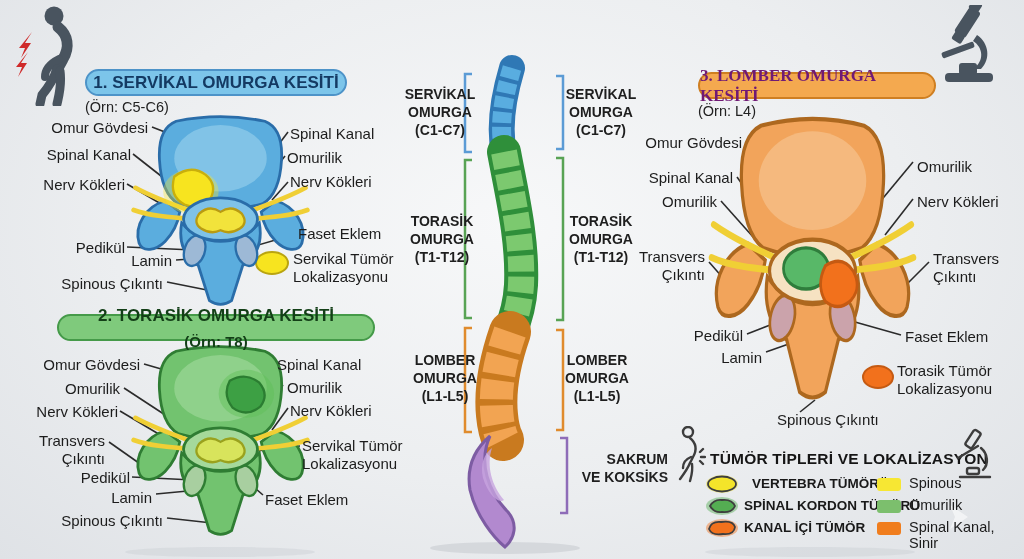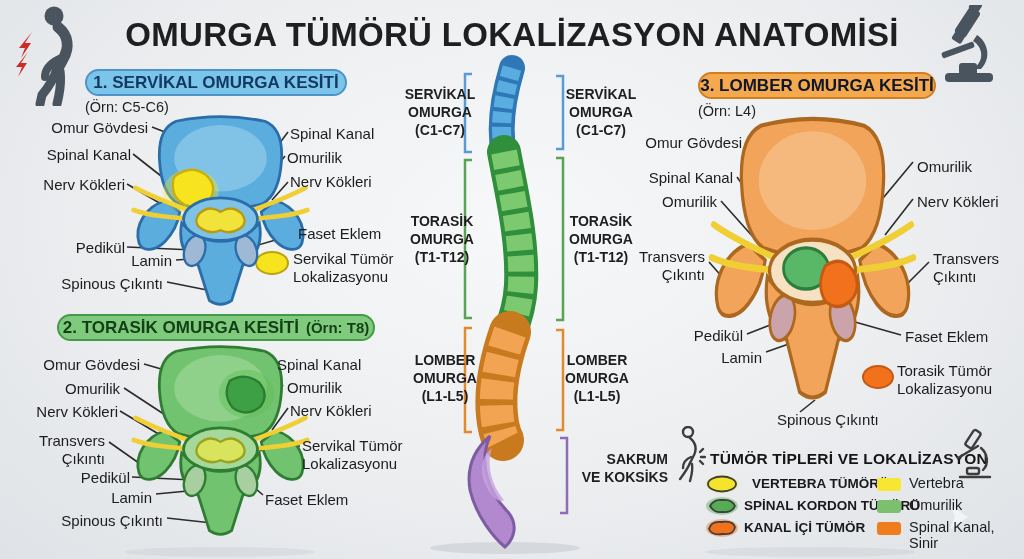--- a/index.html
+++ b/index.html
@@ -5,22 +5,22 @@
   html,body{margin:0;padding:0;}
   #stage{position:relative;width:1024px;height:559px;overflow:hidden;
     font-family:"Liberation Sans",sans-serif;color:#1c1c1c;
     background:radial-gradient(ellipse at 50% 40%, #f7f8f9 0%, #eceef0 55%, #dfe2e6 100%);}
   .abs{position:absolute;}
   #main-title{position:absolute;left:0;top:16px;width:100%;text-align:center;
     font-size:33px;font-weight:800;letter-spacing:.3px;color:#1f1f1f;}
   .pill{position:absolute;display:flex;align-items:center;justify-content:center;gap:7px;
     border-radius:16px;font-weight:800;font-size:17px;height:27px;box-sizing:border-box;}
   .pill-cervical{left:85px;top:69px;width:262px;background:#7cc5ea;border:2px solid #4d93c8;color:#143a63;}
-  .pill-thoracic{left:57px;top:314px;width:318px;background:#7fca7c;border:2px solid #459a49;color:#133f17;}
-  .pill-lumbar{left:698px;top:72px;width:238px;background:#f4a94f;border:2px solid #cf7f22;color:#0f172a;}
+  .pill-thoracic{left:57px;top:314px;width:318px;background:#7fca7c;border:2px solid #459a49;color:#133f17;flex-direction:column;}
+  .pill-lumbar{left:698px;top:72px;width:238px;background:#f4a94f;border:2px solid #cf7f22;color:#701a75;font-family:Liberation Serif, serif;}
   .pill .sub-inline{font-weight:600;font-size:15px;}
   .sub{position:absolute;text-align:left;font-size:14.5px;color:#222;}
   .lbl{position:absolute;font-size:15px;line-height:1.22;color:#1c1c1c;white-space:pre-line;}
   .ra{text-align:right;}
   .mid{position:absolute;font-weight:bold;font-size:14px;line-height:1.28;text-align:center;
     width:112px;white-space:pre-line;color:#1e1e1e;}
   .mid.la{text-align:right;width:100px;}
   #legend-title{position:absolute;font-size:15.5px;font-weight:800;color:#151515;letter-spacing:.2px;}
   .leg-bold{position:absolute;font-size:13.5px;font-weight:800;color:#191919;}
   .leg-reg{position:absolute;font-size:14.5px;color:#1c1c1c;}
@@ -62,21 +62,20 @@
       <rect x="24" y="2" width="13" height="30" rx="3" transform="rotate(33 30 17)"></rect>
       <rect x="33" y="-4" width="11" height="10" rx="2" transform="rotate(33 38 1)"></rect>
       <rect x="16" y="28" width="11" height="9" rx="2" transform="rotate(33 21 32)"></rect>
       <path d="M40,30 C52,38 54,54 44,64 L36,64 C48,56 46,42 36,36 Z"></path>
       <rect x="4" y="42" width="34" height="6" rx="2" transform="rotate(-20 21 45)"></rect>
       <rect x="22" y="58" width="18" height="12" rx="3"></rect>
       <rect x="8" y="68" width="48" height="9" rx="4"></rect>
     </g>
   </svg>
 
-  <div id="main-title">OMURGA TÜMÖRÜ LOKALİZASYON ANATOMİSİ</div>
 
   <svg class="abs" style="left:0;top:0" width="1024" height="559" viewBox="0 0 1024 559">
 
     <ellipse cx="505" cy="548" rx="75" ry="6" fill="#c4c9ce" opacity=".55"></ellipse>
     <ellipse cx="220" cy="552" rx="95" ry="5" fill="#c4c9ce" opacity=".35"></ellipse>
     <ellipse cx="810" cy="552" rx="105" ry="5" fill="#c4c9ce" opacity=".35"></ellipse>
 
     <g>
       <path d="M512,68 C504,95 498,125 504,152" stroke="#2f78b5" stroke-width="26" fill="none" stroke-linecap="round"></path>
       <path d="M512,68 C504,95 498,125 504,152" stroke="#59ade0" stroke-width="19" fill="none" stroke-dasharray="11 4"></path>
@@ -293,21 +292,21 @@
         <path d="M6,49 h30"></path>
       </g>
     </svg>
 
     <svg class="abs" style="left:44px;top:48px" width="36" height="20" viewBox="0 0 36 20">
       <ellipse cx="18" cy="10" rx="16" ry="9" fill="#f4e42a" opacity=".45"></ellipse>
       <ellipse cx="18" cy="10" rx="14" ry="7.5" fill="#f4e42a" stroke="#3e3e3e" stroke-width="1.8"></ellipse>
     </svg>
     <div class="leg-bold" style="left:92px;top:50px">VERTEBRA TÜMÖRÜ</div>
     <div class="swatch sw-yellow" style="left:217px;top:52px"></div>
-    <div class="leg-reg" style="left:249px;top:49px">Vertebra</div>
+    <div class="leg-reg" style="left:249px;top:49px">Spinous</div>
 
     <svg class="abs" style="left:44px;top:70px" width="36" height="20" viewBox="0 0 36 20">
       <ellipse cx="18" cy="10" rx="16" ry="9" fill="#54ad52" opacity=".45"></ellipse>
       <path d="M6,10 Q10,3 18,4 Q28,3 31,10 Q28,17 18,16 Q10,17 6,10 Z" fill="#54ad52" stroke="#3e3e3e" stroke-width="1.8"></path>
     </svg>
     <div class="leg-bold" style="left:84px;top:72px">SPİNAL KORDON TÜMÖRÜ</div>
     <div class="swatch sw-green" style="left:217px;top:74px"></div>
     <div class="leg-reg" style="left:249px;top:71px">Omurilik</div>
 
     <svg class="abs" style="left:44px;top:92px" width="36" height="20" viewBox="0 0 36 20">

